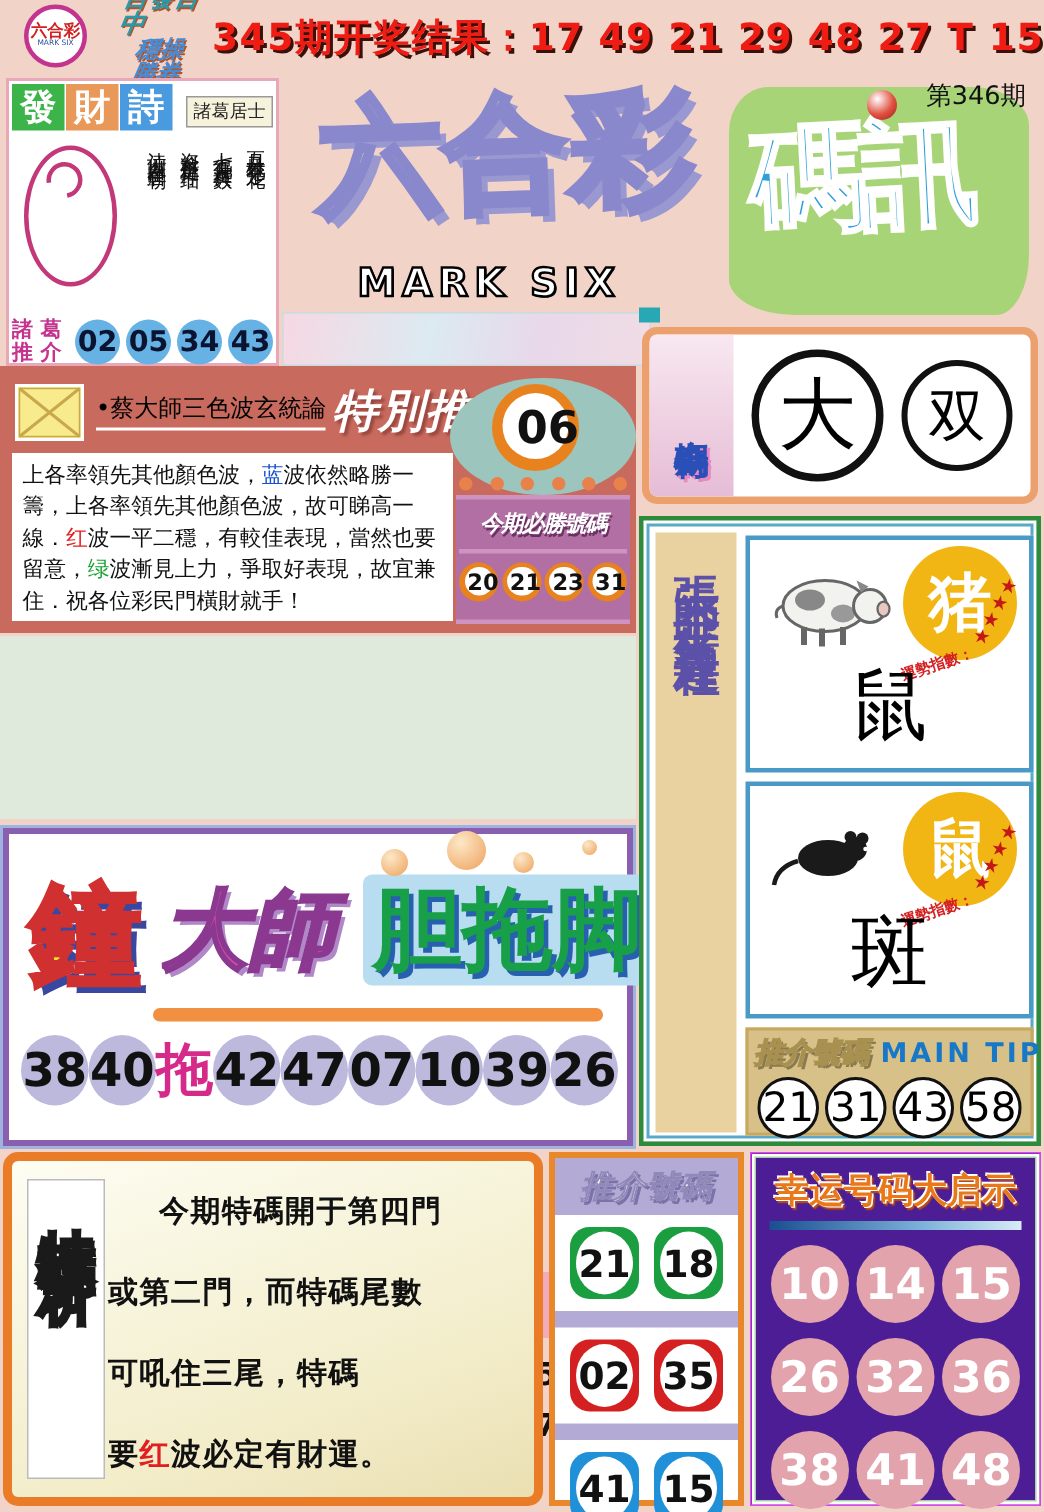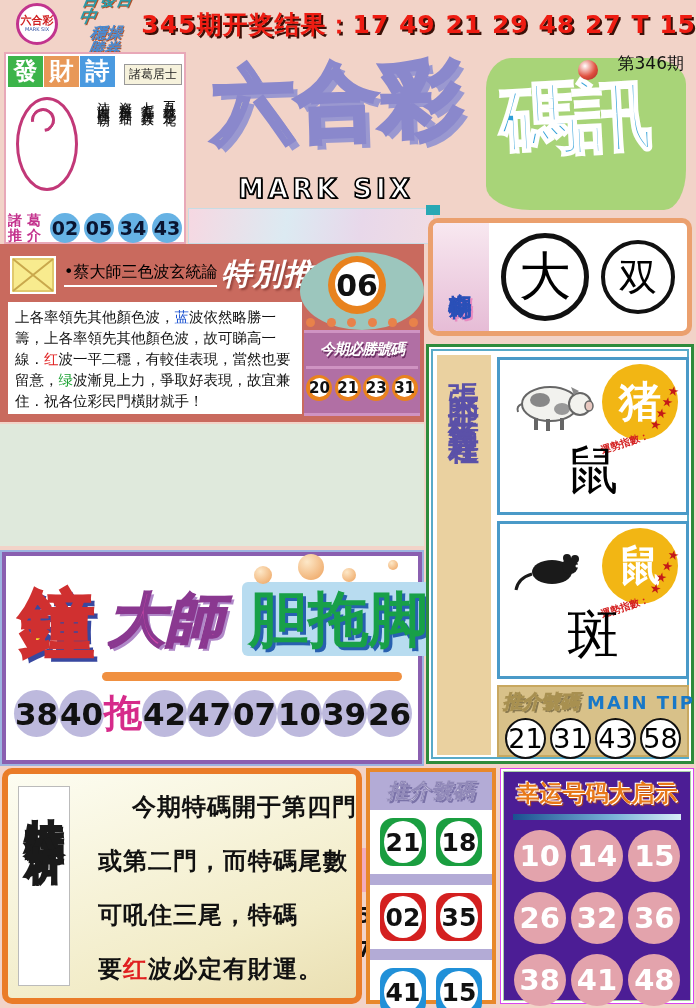--- a/index.html
+++ b/index.html
@@ -51,21 +51,21 @@
 .circle-da{width:88px;height:88px;border:5px solid #111;border-radius:50%;display:flex;align-items:center;justify-content:center;font-size:52px;color:#000}
 .circle-shuang{width:74px;height:74px;border:4px solid #111;border-radius:50%;display:flex;align-items:center;justify-content:center;font-size:38px;color:#000}
 
 
 .cai-box{position:absolute;left:0;top:244px;width:424px;height:178px;background:#c96a5e}
 .cai-header{position:absolute;left:10px;top:10px;display:flex;align-items:center}
 .envelope{width:46px;height:38px;background:#f8eb8e;border:2px solid #fff;flex:0 0 auto}
 .cai-heading{color:#000000;font-size:16px;margin-left:8px;border-bottom:2px solid #fff;padding-bottom:2px;white-space:nowrap}
 .cai-tuijie{color:#fff;font-size:30px;font-weight:bold;font-style:italic;margin-left:4px;letter-spacing:1px;text-shadow:2px 2px 2px rgba(60,0,0,.35);white-space:nowrap}
 .teal-ellipse{position:absolute;left:300px;top:8px;width:124px;height:78px;background:#9cc6bd;border-radius:50%}
-.billiard{border-radius:50%;background:#e8821e;position:relative;display:flex;align-items:center;justify-content:center}
+.billiard{border-radius:50%;background:#e8821e;position:relative;display:flex;align-items:center;justify-content:flex-end}
 .billiard::before{content:"";position:absolute;left:12%;top:10%;right:12%;bottom:14%;background:#fff;border-radius:50%}
 .billiard span{position:relative;z-index:1;font-weight:bold;color:#111}
 .ball-06{position:absolute;left:328px;top:12px;width:58px;height:58px}
 .ball-06 span{font-size:30px}
 .dots-row{position:absolute;left:306px;top:74px;width:112px;display:flex;justify-content:space-between}
 .dots-row i{width:9px;height:9px;border-radius:50%;background:#e8824a}
 .cai-text{position:absolute;left:8px;top:58px;width:294px;height:112px;background:#fff;padding:5px 7px;font-size:14.5px;line-height:21px;color:#111;font-weight:500}
 .c-blue{color:#1850d0}.c-red{color:#e02020}.c-green{color:#18a030}
 .mustwin-panel{position:absolute;left:304px;top:86px;width:116px;height:86px;background:#b16fa4;border-top:3px solid #cf93c2;border-bottom:3px solid #cf93c2}
 .mustwin-label{color:#fff;font-weight:bold;font-style:italic;font-size:15px;text-align:center;padding-top:7px;letter-spacing:-1px;text-shadow:1px 2px 0 #6a3062;white-space:nowrap}
@@ -117,21 +117,21 @@
 .ztips-head{display:flex;align-items:center;white-space:nowrap}
 .ztips-cn{font-size:19px;font-weight:bold;font-style:italic;color:#fff;-webkit-text-stroke:1px #a89050;text-shadow:2px 2px 0 #8a7a50}
 .ztips-en{color:#1878c8;font-weight:bold;font-size:18px;margin-left:8px;letter-spacing:2px}
 .ztips-nums{display:flex;justify-content:space-between;margin-top:3px;padding:0 2px}
 .circle-num{width:41px;height:41px;border-radius:50%;border:2px solid #111;background:#fff;display:flex;align-items:center;justify-content:center;font-size:27px;color:#000}
 
 
 .ana-box{position:absolute;left:2px;top:768px;width:360px;height:236px;border:6px solid #ea7c28;border-radius:10px;background:linear-gradient(160deg,#fdfdf2,#f2ecc8 70%,#eadfb2)}
 .ana-label{position:absolute;left:10px;top:12px;width:52px;height:200px;background:#fff;border:1px solid #bbb;display:flex;justify-content:center}
 .ana-label span{writing-mode:vertical-rl;text-orientation:upright;font-size:38px;font-weight:bold;color:#fff;-webkit-text-stroke:2.5px #1a1a1a;letter-spacing:9px;margin-top:2px}
-.ana-text{position:absolute;left:90px;top:6px;width:276px;font-size:24px;font-weight:bold;color:#111;line-height:54px;letter-spacing:1px;white-space:nowrap}
+.ana-text{position:absolute;left:64px;top:6px;width:276px;font-size:20px;font-weight:bold;color:#111;line-height:54px;letter-spacing:1px;white-space:nowrap}
 .ana-indent{padding-left:34px}
 
 
 .rec-box{position:absolute;left:366px;top:768px;width:130px;height:236px;border:4px solid #e8882a;background:#fff}
 .rec-title{height:38px;background:#b3abd6;display:flex;align-items:center;justify-content:center}
 .rec-title span{color:#fff;font-weight:bold;font-style:italic;font-size:21px;letter-spacing:1px;text-shadow:2px 2px 0 #7a72a8;-webkit-text-stroke:.5px #9088b8}
 .rec-row{height:52px;display:flex;justify-content:space-evenly;align-items:center;margin-top:6px}
 .rec-sep{height:11px;background:#b3abd6;margin-top:6px}
 .badge-ball{width:46px;height:48px;border-radius:13px;position:relative;display:flex;align-items:center;justify-content:center}
 .badge-ball::before{content:"";position:absolute;left:4px;top:3px;right:4px;bottom:3px;background:#fff;border-radius:50%}

